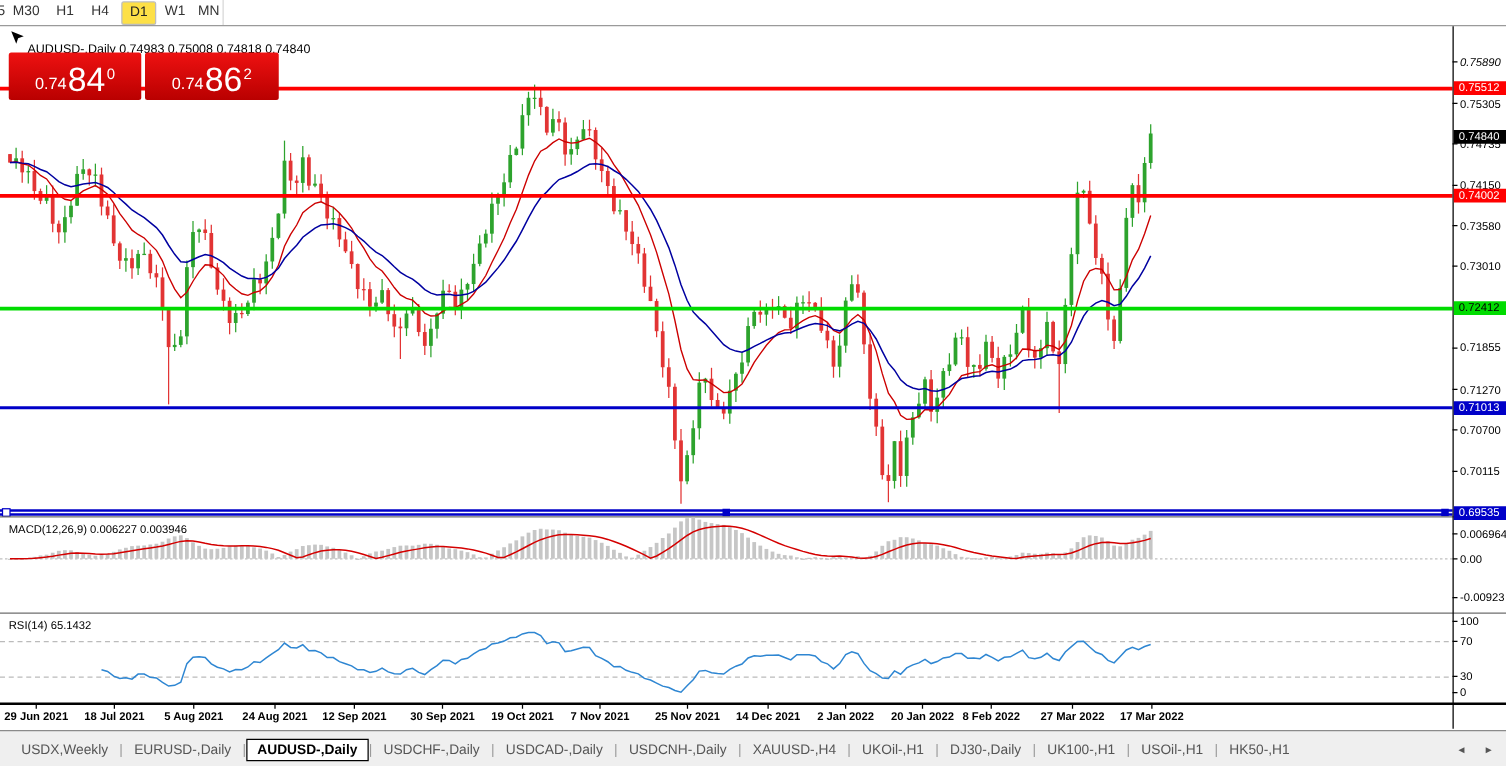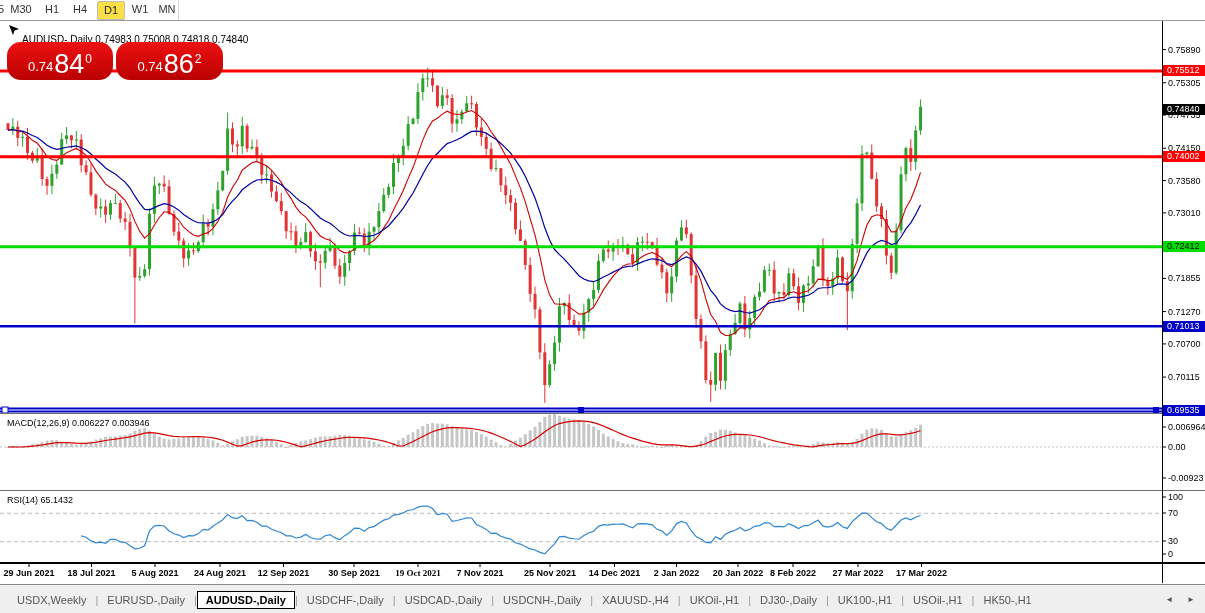--- a/index.html
+++ b/index.html
@@ -21,21 +21,21 @@
   .trade{position:absolute;left:7px;top:40px;width:219px;}
   .trow1{display:flex;height:21px;}
   .btn-sell,.btn-buy{background:linear-gradient(#e63232,#cf0000);color:#fff;font-size:11px;
       font-weight:600;text-align:center;line-height:21px;border-radius:3px;}
   .btn-sell{width:51px;}  .btn-buy{width:54px;}
   .volwrap{display:flex;height:19px;margin:0 2px;border:1px solid #9a9a9a;background:#fff;}
   .spin{width:14px;background:linear-gradient(#fdfdfd,#dcdcdc);border:1px solid #b5b5b5;
         font-size:7px;color:#444;text-align:center;line-height:18px;}
   .volfield{width:76px;font-size:12px;color:#000;text-align:center;line-height:19px;background:#fff;}
   .trow2{display:flex;margin-top:2px;}
-  .tile{height:36px;background:linear-gradient(#ee1111,#b90000);color:#fff;border-radius:14px;
+  .tile{height:36px;background:linear-gradient(#ee1111,#b90000);color:#fff;border-radius:2px;
         display:flex;align-items:flex-end;justify-content:center;padding-bottom:2px;}
   .tile-sell{width:106px;margin-right:3px;} .tile-buy{width:107px;}
   .px-small{font-size:13px;line-height:22px;margin-right:1px;}
   .px-big{font-size:27px;font-weight:400;line-height:27px;}
   .px-sup{font-size:12px;line-height:12px;margin-bottom:13px;margin-left:1px;}
   
   .ax{position:absolute;left:1168px;font-size:9px;color:#000;white-space:nowrap;line-height:11px;}
   .axbox{position:absolute;left:1163px;width:42px;font-size:9px;line-height:11px;padding-left:4px;
          color:#fff;white-space:nowrap;}
   .ind-label{position:absolute;left:7px;font-size:9px;color:#000;white-space:nowrap;}
@@ -705,21 +705,21 @@
           <span class="px-big">86</span>
           <span class="px-sup">2</span>
       </div>
     </div>
   </div>
 
   <div class="ind-label" style="top:418px">MACD(12,26,9) 0.006227 0.003946</div>
   <div class="ind-label" style="top:495px">RSI(14) 65.1432</div>
 
   <div id="axslot">
-      <div class="ax" style="top: 44.5349px;">0.75890</div>
+      <div class="ax" style="top: 44.5349px; font-style: italic;">0.75890</div>
       <div class="ax" style="top: 77.717px;">0.75305</div>
       <div class="ax" style="top: 110px;">0.74735</div>
       <div class="ax" style="top: 143.23px;">0.74150</div>
       <div class="ax" style="top: 175.562px;">0.73580</div>
       <div class="ax" style="top: 207.893px;">0.73010</div>
       <div class="ax" style="top: 273.406px;">0.71855</div>
       <div class="ax" style="top: 306.588px;">0.71270</div>
       <div class="ax" style="top: 338.919px;">0.70700</div>
       <div class="ax" style="top: 372.102px;">0.70115</div>
       <div class="axbox" style="top: 65.4756px; background: rgb(255, 0, 0); color: rgb(255, 255, 255);">0.75512</div>
@@ -736,21 +736,21 @@
       <div class="ax" style="top: 536px;">30</div>
       <div class="ax" style="top: 549px;">0</div>
     </div>
   <div id="dateslot">
       <div class="datelab" style="left: 29px;">29 Jun 2021</div>
       <div class="datelab" style="left: 91.5px;">18 Jul 2021</div>
       <div class="datelab" style="left: 155px;">5 Aug 2021</div>
       <div class="datelab" style="left: 220px;">24 Aug 2021</div>
       <div class="datelab" style="left: 283.5px;">12 Sep 2021</div>
       <div class="datelab" style="left: 354px;">30 Sep 2021</div>
-      <div class="datelab" style="left: 418px; font-family: Liberation Serif, serif;">19 Oct 2021</div>
+      <div class="datelab" style="left: 418px;">19 Oct 2021</div>
       <div class="datelab" style="left: 480px;">7 Nov 2021</div>
       <div class="datelab" style="left: 550px;">25 Nov 2021</div>
       <div class="datelab" style="left: 614.5px;">14 Dec 2021</div>
       <div class="datelab" style="left: 676.5px;">2 Jan 2022</div>
       <div class="datelab" style="left: 738px;">20 Jan 2022</div>
       <div class="datelab" style="left: 793px;">8 Feb 2022</div>
       <div class="datelab" style="left: 858px;">27 Mar 2022</div>
       <div class="datelab" style="left: 921.5px;">17 Mar 2022</div>
     </div>
 

